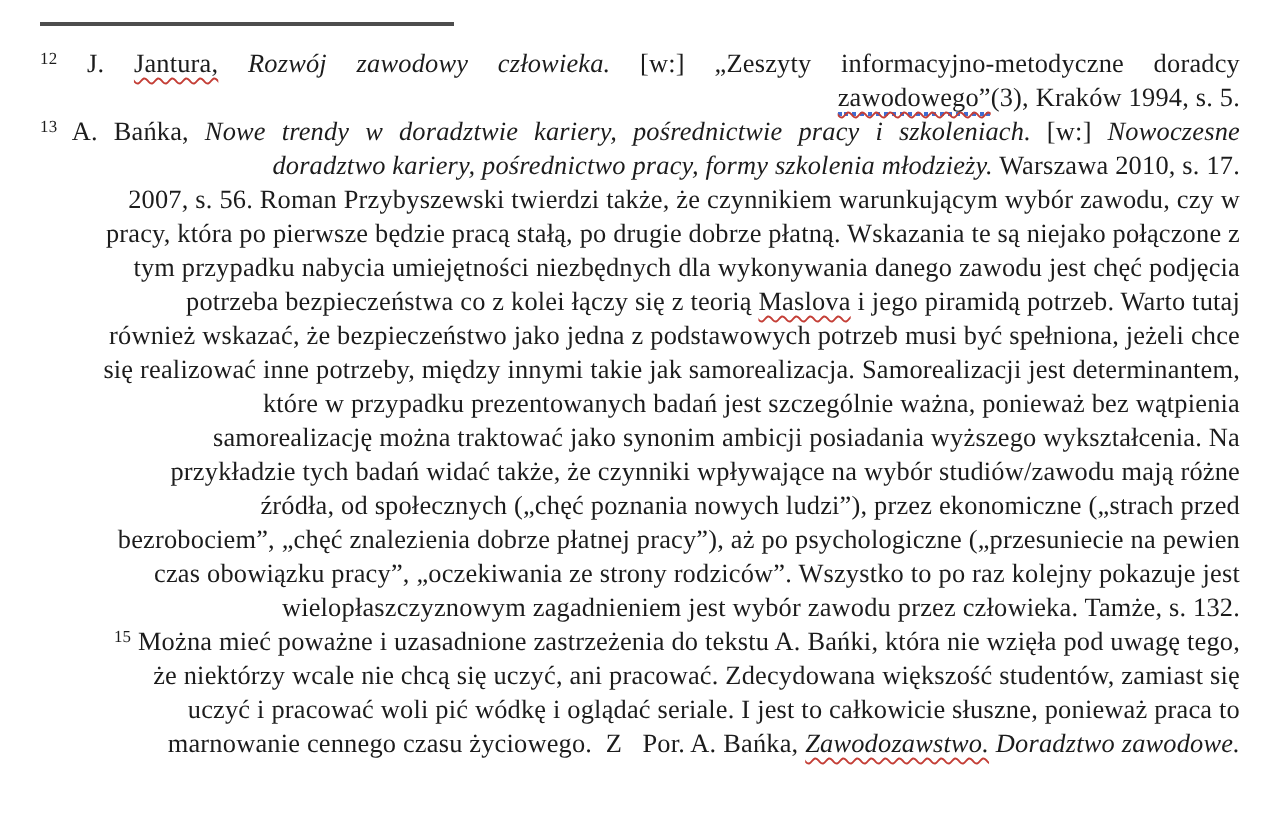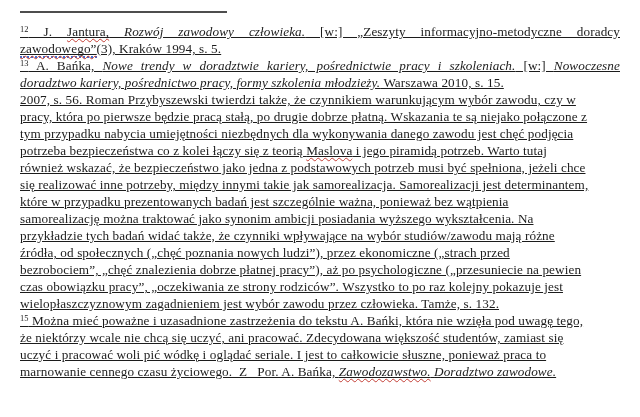--- a/index.html
+++ b/index.html
@@ -12,32 +12,32 @@
     height: 417px;
     overflow: hidden;
     font-family: "Liberation Serif", "DejaVu Serif", serif;
     color: var(--text-color, #1c1c1c);
   }
   .page {
     padding: 11px 20px 0 20px;
     box-sizing: border-box;
     width: 640px;
     height: 349px;
-    text-decoration: underline;
   }
   .sep {
     width: 207px;
     height: 2px;
     background: var(--sep-color, #4d4d4d);
     margin-bottom: 10px;
   }
   .fn-line {
     font-size: 13.2px;
     line-height: 17px;
     letter-spacing: 0.1px;
+    text-align: right;
   }
   .fn-line.nowrap { white-space: nowrap; }
   .fn-line.justify {
     text-align: justify;
     text-align-last: justify;
   }
   .it { font-style: italic; }
   .sup {
     font-size: 0.64em;
     line-height: 0;
@@ -67,21 +67,21 @@
 
 <div class="page">
   <div class="sep" style="width: 207px;"></div>
   <div id="footnotes">
       <div>
         <div class="fn-line justify"><span class="sup">12</span><span class=""> J. </span><span class="sq-red">Jantura,</span><span class=""> </span><span class="it">Rozwój zawodowy człowieka.</span><span class=""> [w:] „Zeszyty informacyjno-metodyczne doradcy</span></div>
         <div class="fn-line nowrap"><span class="sq-red-blue">zawodowego”</span><span class="">(3), Kraków 1994, s. 5.</span></div>
       </div>
       <div>
         <div class="fn-line justify"><span class="sup">13</span><span class=""> A. Bańka, </span><span class="it">Nowe trendy w doradztwie kariery, pośrednictwie pracy i szkoleniach.</span><span class=""> [w:] </span><span class="it">Nowoczesne</span></div>
-        <div class="fn-line nowrap"><span class="it">doradztwo kariery, pośrednictwo pracy, formy szkolenia młodzieży.</span><span class=""> Warszawa 2010, s. 15.</span></div>
+        <div class="fn-line nowrap"><span class="it">doradztwo kariery, pośrednictwo pracy, formy szkolenia młodzieży.</span><span class=""> Warszawa 2010, s. 17.</span></div>
       </div>
       <div>
         <div class="fn-line nowrap"><span class="">2007, s. 56. Roman Przybyszewski twierdzi także, że czynnikiem warunkującym wybór zawodu, czy w</span></div>
         <div class="fn-line nowrap"><span class="">pracy, która po pierwsze będzie pracą stałą, po drugie dobrze płatną. Wskazania te są niejako połączone z</span></div>
         <div class="fn-line nowrap"><span class="">tym przypadku nabycia umiejętności niezbędnych dla wykonywania danego zawodu jest chęć podjęcia</span></div>
         <div class="fn-line nowrap"><span class="">potrzeba bezpieczeństwa co z kolei łączy się z teorią </span><span class="sq-red">Maslova</span><span class=""> i jego piramidą potrzeb. Warto tutaj</span></div>
         <div class="fn-line nowrap"><span class="">również wskazać, że bezpieczeństwo jako jedna z podstawowych potrzeb musi być spełniona, jeżeli chce</span></div>
         <div class="fn-line nowrap"><span class="">się realizować inne potrzeby, między innymi takie jak samorealizacja. Samorealizacji jest determinantem,</span></div>
         <div class="fn-line nowrap"><span class="">które w przypadku prezentowanych badań jest szczególnie ważna, ponieważ bez wątpienia</span></div>
         <div class="fn-line nowrap"><span class="">samorealizację można traktować jako synonim ambicji posiadania wyższego wykształcenia. Na</span></div>

